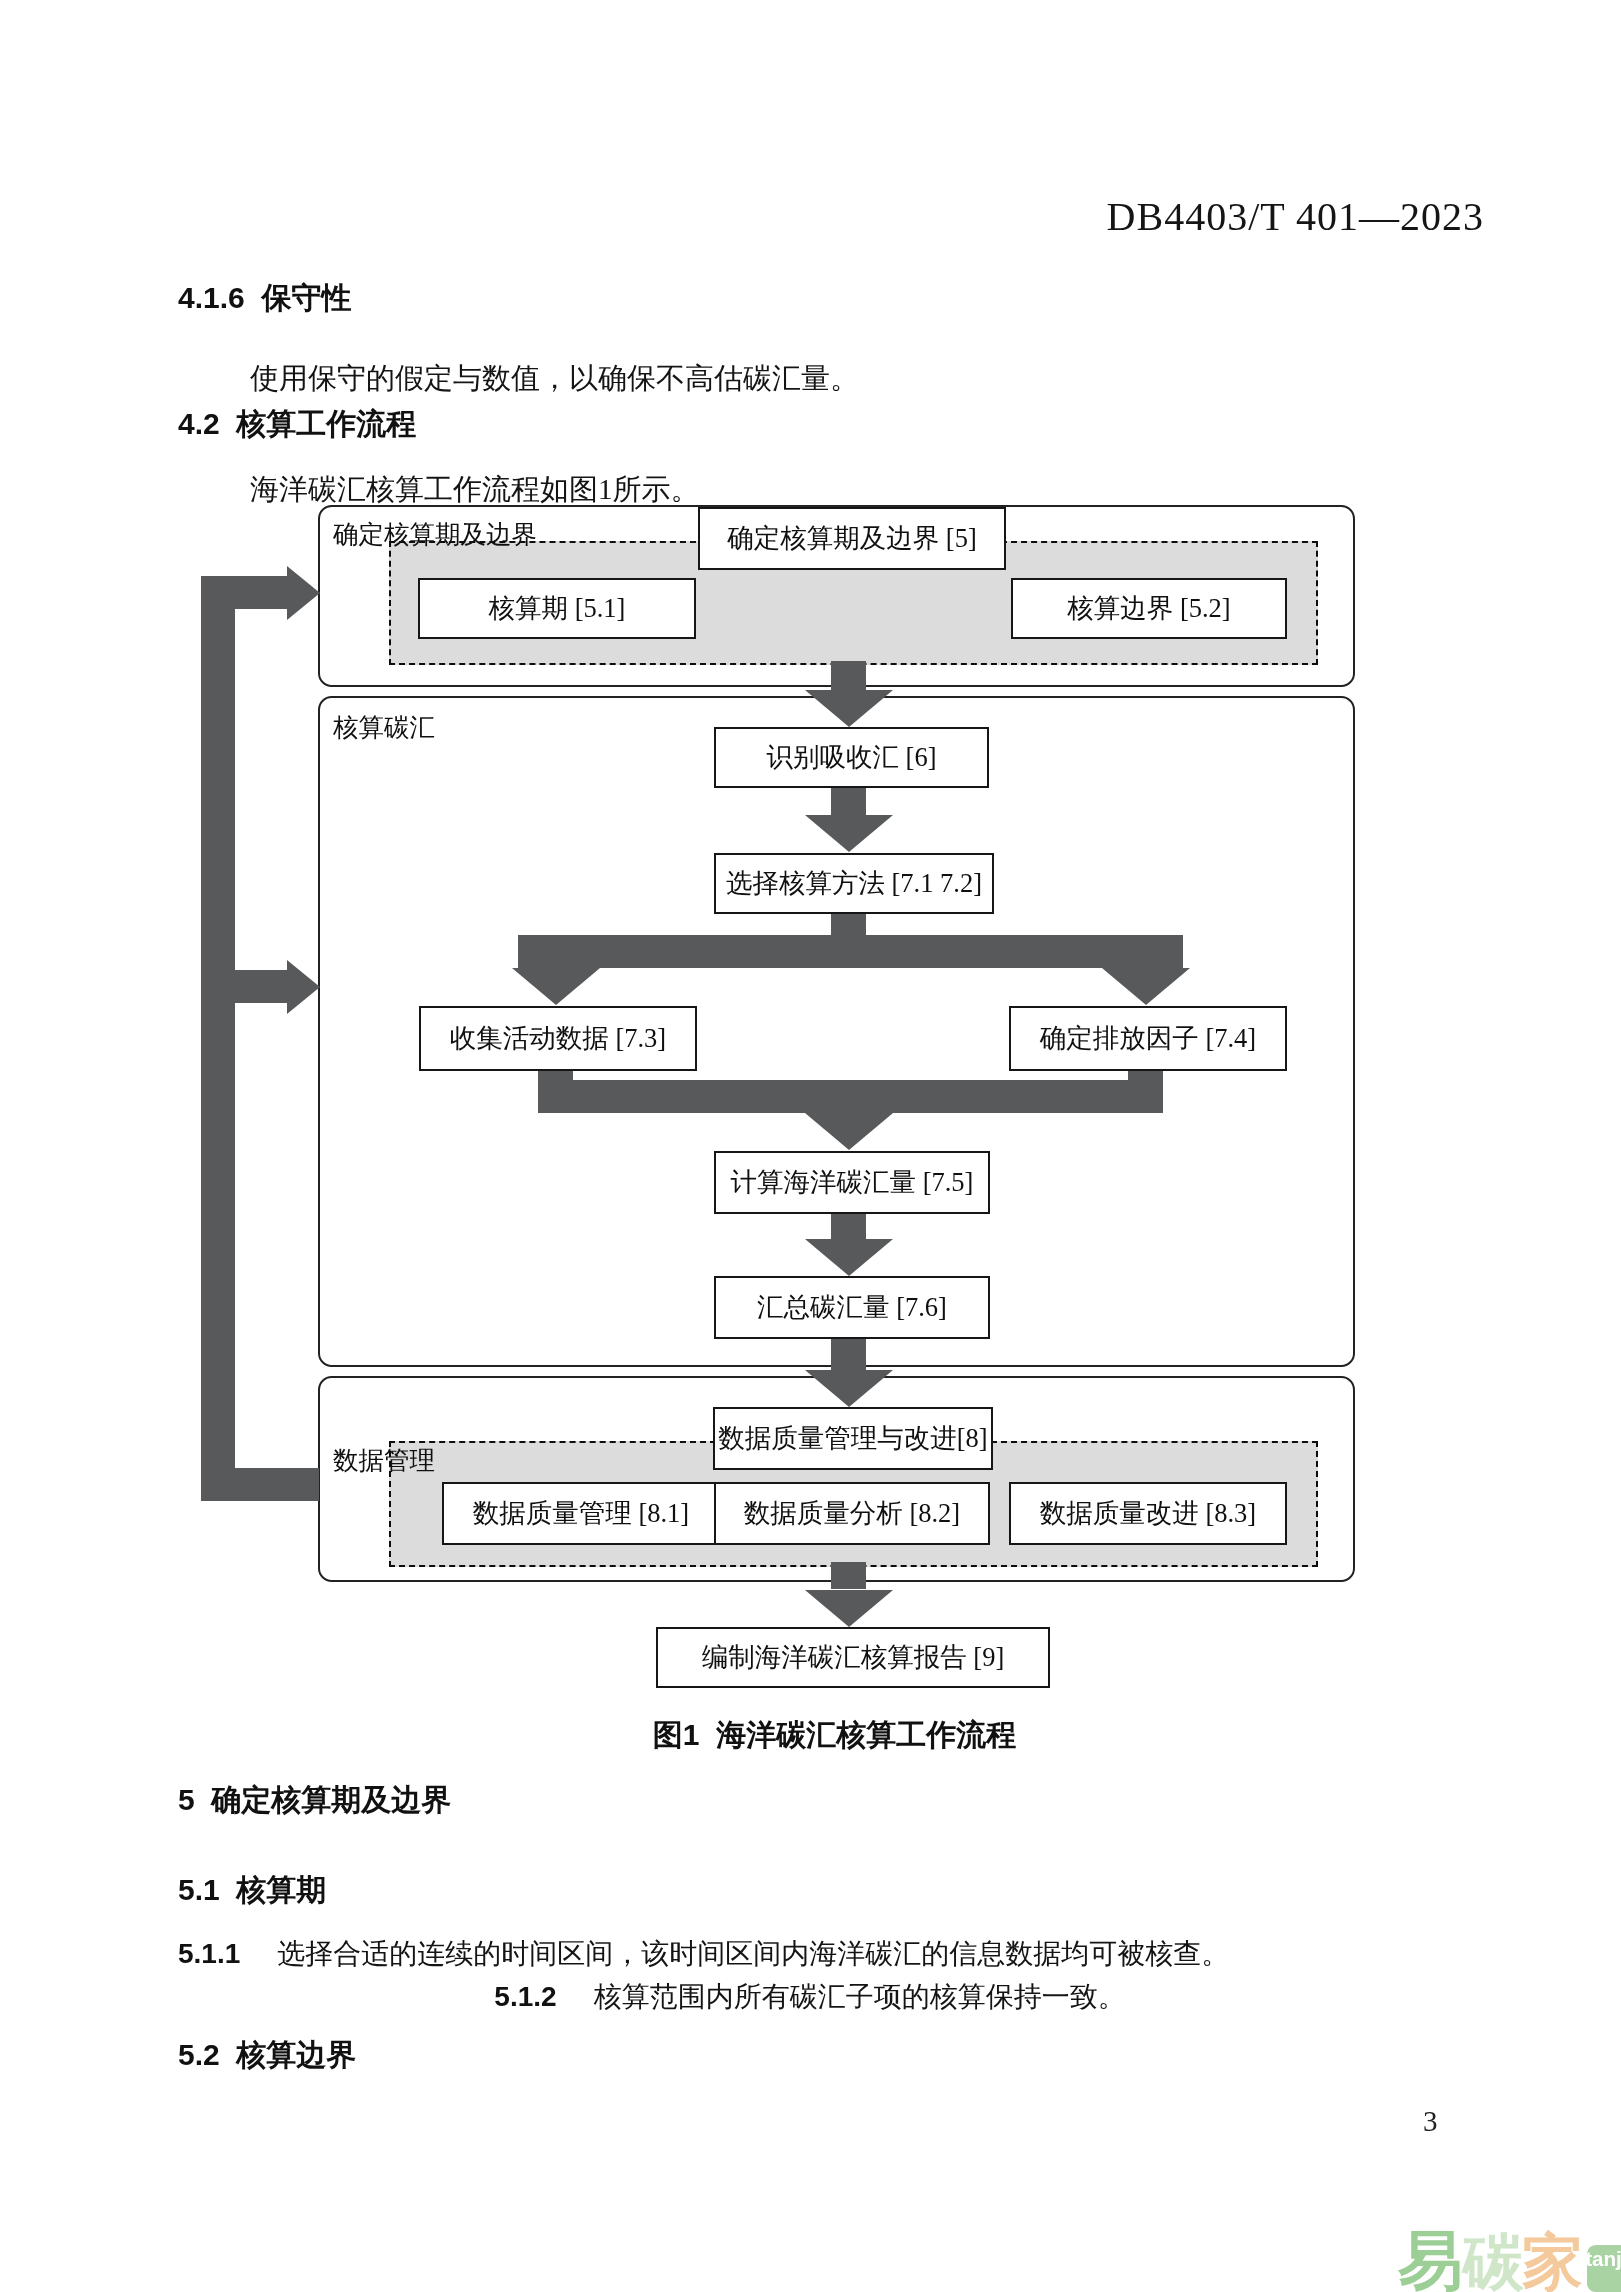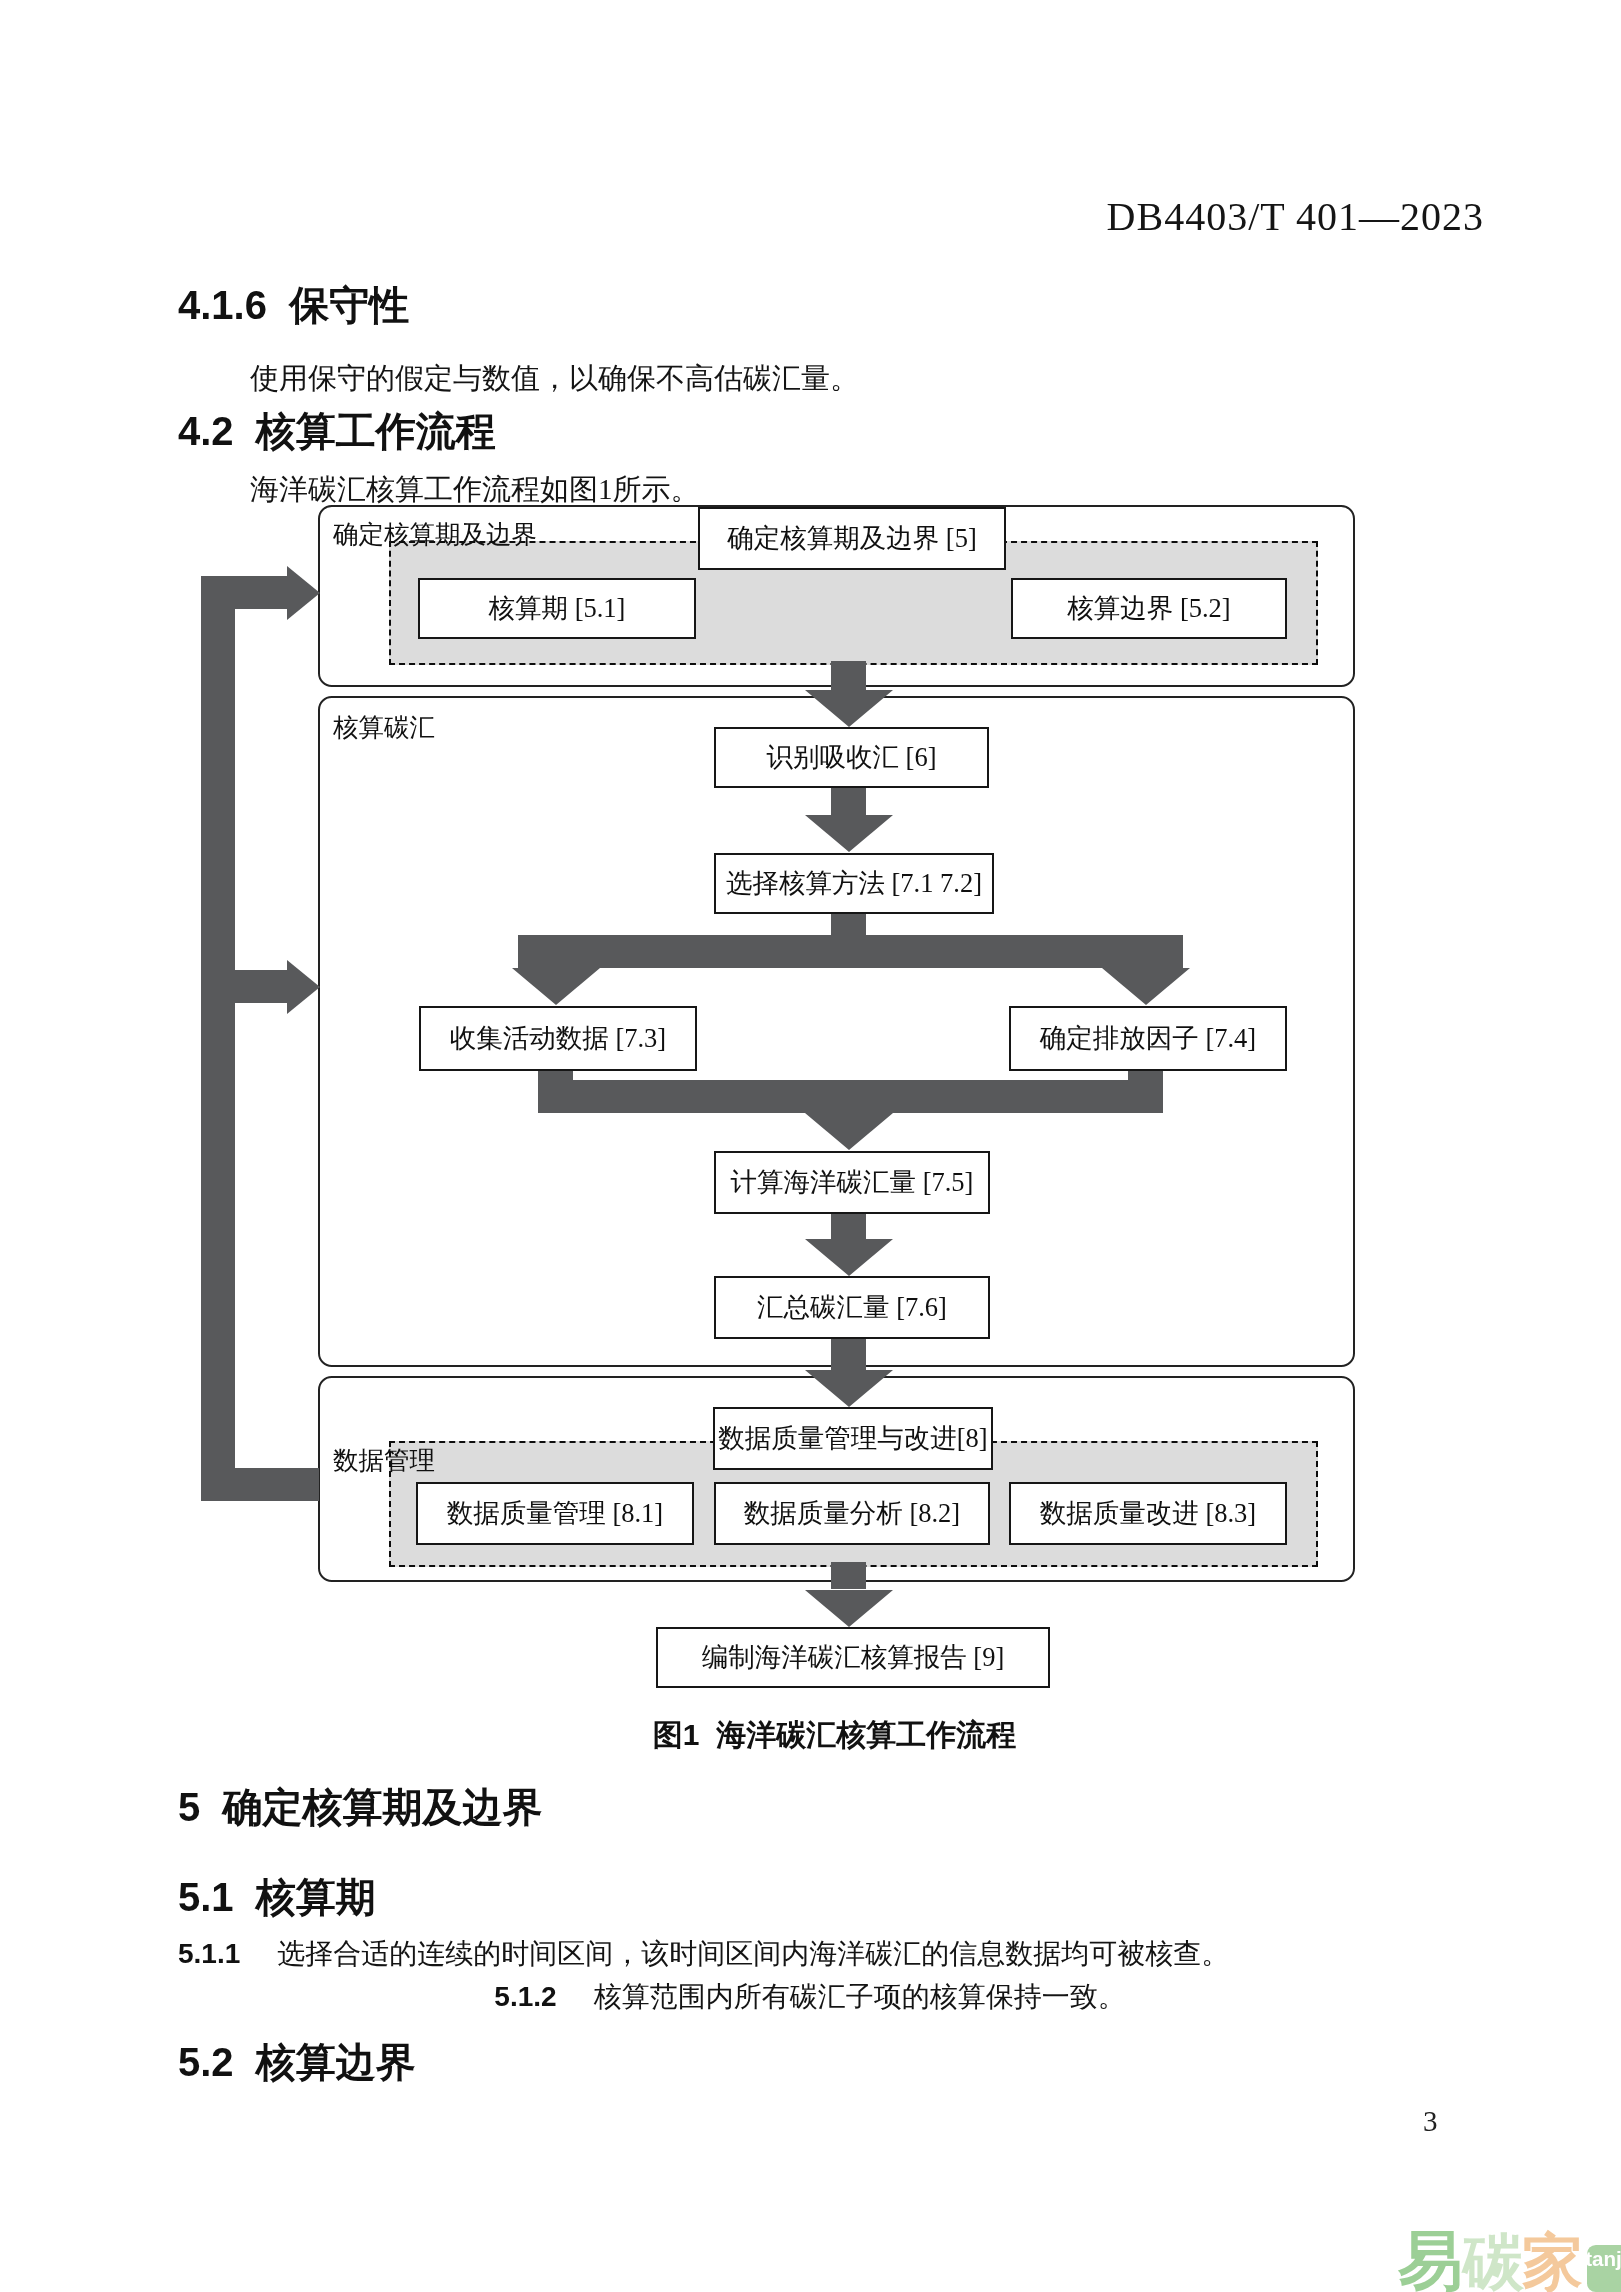--- a/index.html
+++ b/index.html
@@ -8,21 +8,21 @@
     font-family:"Liberation Serif","DejaVu Serif",serif;color:#1a1a1a;
     overflow:hidden;
   }
   .abs{position:absolute;}
   .keep-space{white-space:pre-wrap;}
 
   
   .doc-header{top:193px;right:137px;font-family:Liberation Serif, serif;
     font-size:40px;letter-spacing:1px;color:#151515;}
   .h-sans{font-family:"Liberation Sans","DejaVu Sans",sans-serif;font-weight:bold;
-    font-size:40px;color:#111;text-align:right;}
+    font-size:30px;color:#111;text-align:right;}
   .body-text{font-size:29px;color:#141414;}
   .clause-row{display:flex;align-items:baseline;gap:37px;}
   .clause-num{font-family:"Liberation Sans","DejaVu Sans",sans-serif;font-weight:bold;
     font-size:28px;color:#111;flex:0 0 auto;}
   .clause-text{font-size:28px;color:#141414;}
   .page-num{font-size:29px;color:#222;}
 
   
   .group{background:#ffffff;border:2px solid #222;border-radius:13.7px;z-index:1;}
   .dash-panel{background:#dcdcdc;border:2.9px dashed #0d0d0d;z-index:2;}
@@ -104,21 +104,21 @@
   <div class="abs head-down" style="left:805px;top:1239px;"></div>
   <div class="abs fbox" style="left:714px;top:1276px;width:272px;height:59px;">汇总碳汇量 [7.6]</div>
 
   <div class="abs shaft" style="left:831px;top:1335px;width:35px;height:35px;"></div>
   <div class="abs head-down" style="left:805px;top:1370px;"></div>
 
   <div class="abs group" style="left:318px;top:1376px;width:1033px;height:202px;"></div>
   <div class="abs group-label" style="left:333px;top:1411px;margin-top:32px;">数据管理</div>
   <div class="abs dash-panel" style="left:389px;top:1441px;width:925px;height:122px;"></div>
   <div class="abs fbox" style="left:713px;top:1407px;width:276px;height:59px;">数据质量管理与改进[8]</div>
-  <div class="abs fbox" style="left:416px;top:1482px;width:274px;height:59px;">数据质量管理 [8.1]</div>
+  <div class="abs fbox" style="left:442px;top:1482px;width:274px;height:59px;">数据质量管理 [8.1]</div>
   <div class="abs fbox" style="left:714px;top:1482px;width:272px;height:59px;">数据质量分析 [8.2]</div>
   <div class="abs fbox" style="left:1009px;top:1482px;width:274px;height:59px;">数据质量改进 [8.3]</div>
 
   <div class="abs shaft" style="left:831px;top:1562px;width:35px;height:27.4px;"></div>
   <div class="abs head-down" style="left:805px;top:1590px;"></div>
   <div class="abs fbox" style="left:656px;top:1627px;width:390px;height:57px;">编制海洋碳汇核算报告 [9]</div>
 
   <div class="abs caption keep-space" style="left:318px;top:1715px;width:1033px;">图1  海洋碳汇核算工作流程</div>
 </div>
 

